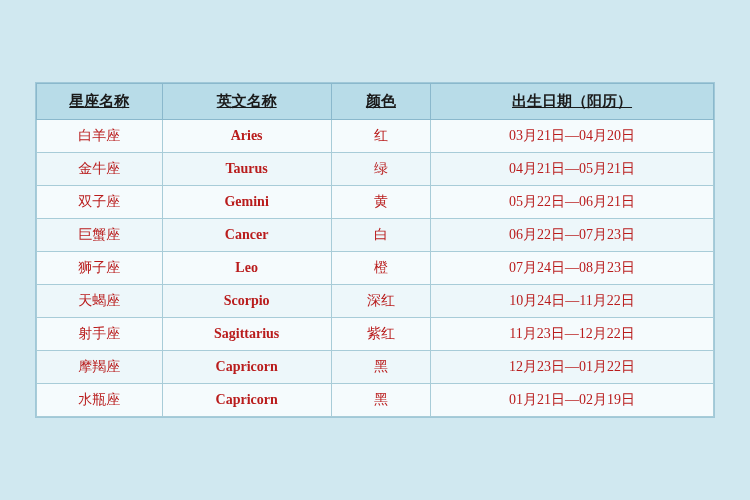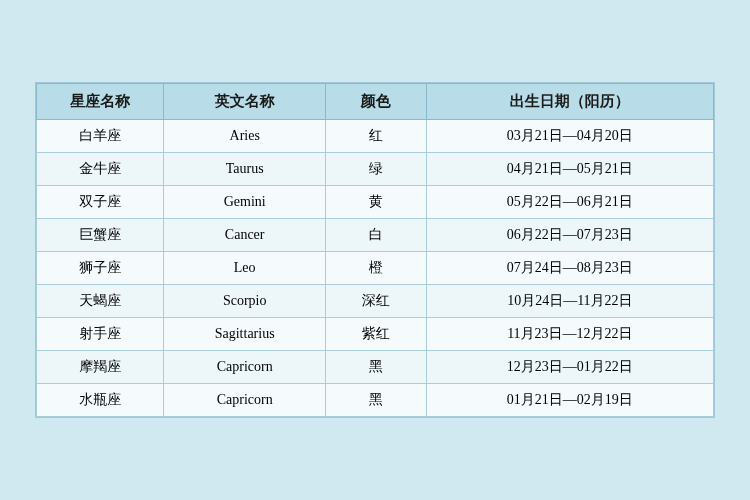--- a/index.html
+++ b/index.html
@@ -33,44 +33,46 @@
       background-color: #b8dce8;
     }
 
     thead th {
       border: 1px solid #8ab8cc;
       padding: 8px 0;
       text-align: center;
       font-weight: bold;
       font-size: 15px;
       color: #1a1a1a;
+      text-decoration: underline;
     }
 
     tbody tr {
       background-color: #f5fbfd;
     }
 
     tbody tr:nth-child(even) {
       background-color: #edf7fa;
     }
 
     tbody td {
       border: 1px solid #a8ccd8;
       padding: 7px 12px;
       text-align: center;
       font-size: 14px;
-      color: #000000;
+      color: #b91c1c;
     }
 
     tbody td:first-child {
       font-weight: normal;
     }
 
     tbody td:nth-child(2) {
       font-style: normal;
+      font-weight: bold;
     }
   </style>
 </head>
 <body>
 
 <div class="table-container">
   <table>
     <thead>
       <tr>
         <th>星座名称</th>

